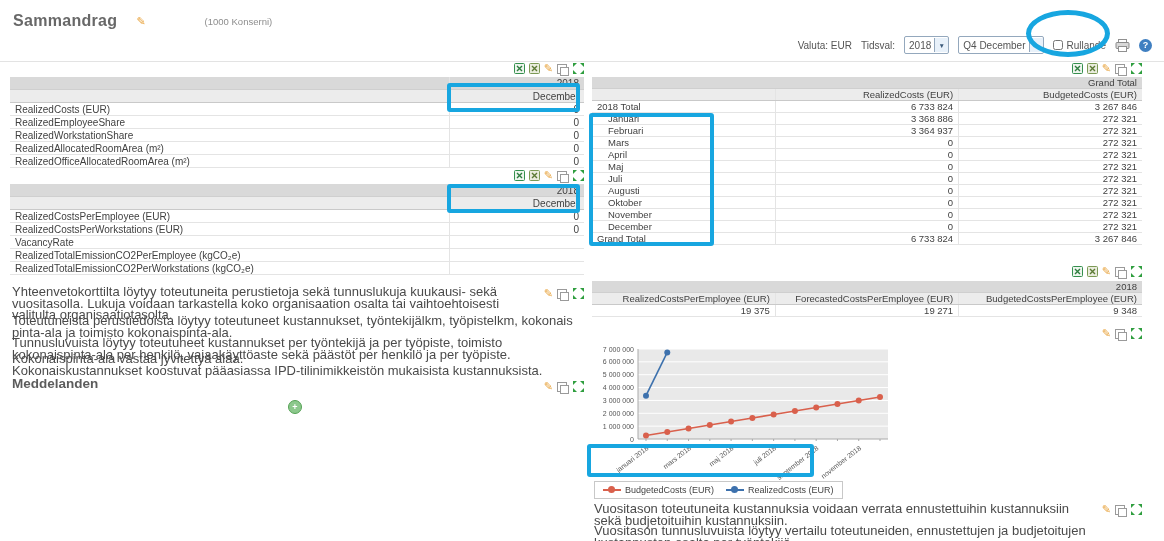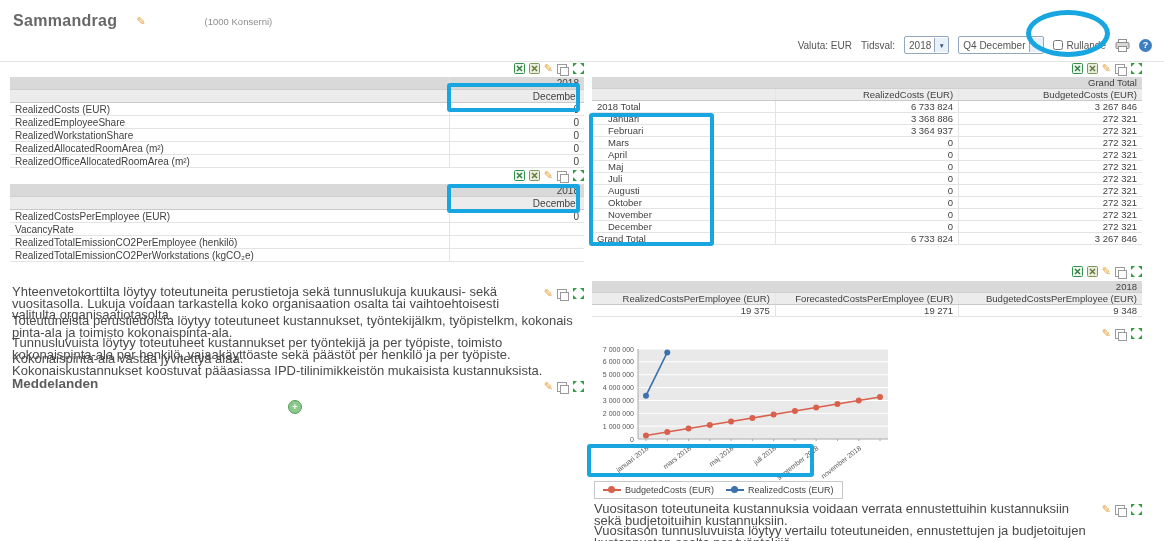--- a/index.html
+++ b/index.html
@@ -206,25 +206,29 @@
           <td class="c0"></td>
           <td class="c1">December</td>
         </tr>
       </thead>
       <tbody>
           <tr>
             <td class="c0">RealizedCostsPerEmployee (EUR)</td>
             <td class="c1">0</td>
           </tr>
           <tr>
+            <td class="c0">RealizedCostsPerWorkstations (EUR)</td>
+            <td class="c1">0</td>
+          </tr>
+          <tr>
             <td class="c0">VacancyRate</td>
             <td class="c1"></td>
           </tr>
           <tr>
-            <td class="c0">RealizedTotalEmissionCO2PerEmployee (henkilö)</td>
+            <td class="c0">RealizedTotalEmissionCO2PerEmployee (kgCO₂e)</td>
             <td class="c1"></td>
           </tr>
           <tr>
             <td class="c0">RealizedTotalEmissionCO2PerWorkstations (kgCO₂e)</td>
             <td class="c1"></td>
           </tr>
         </tbody>
     </table>
 
     <div class="para abs" style="top:224px;left:2px;width:498px;">Yhteenvetokorttilta löytyy toteutuneita perustietoja sekä tunnuslukuja kuukausi- sekä vuositasolla. Lukuja voidaan tarkastella koko organisaation osalta tai vaihtoehtoisesti valitulta organisaatiotasolta.</div>

